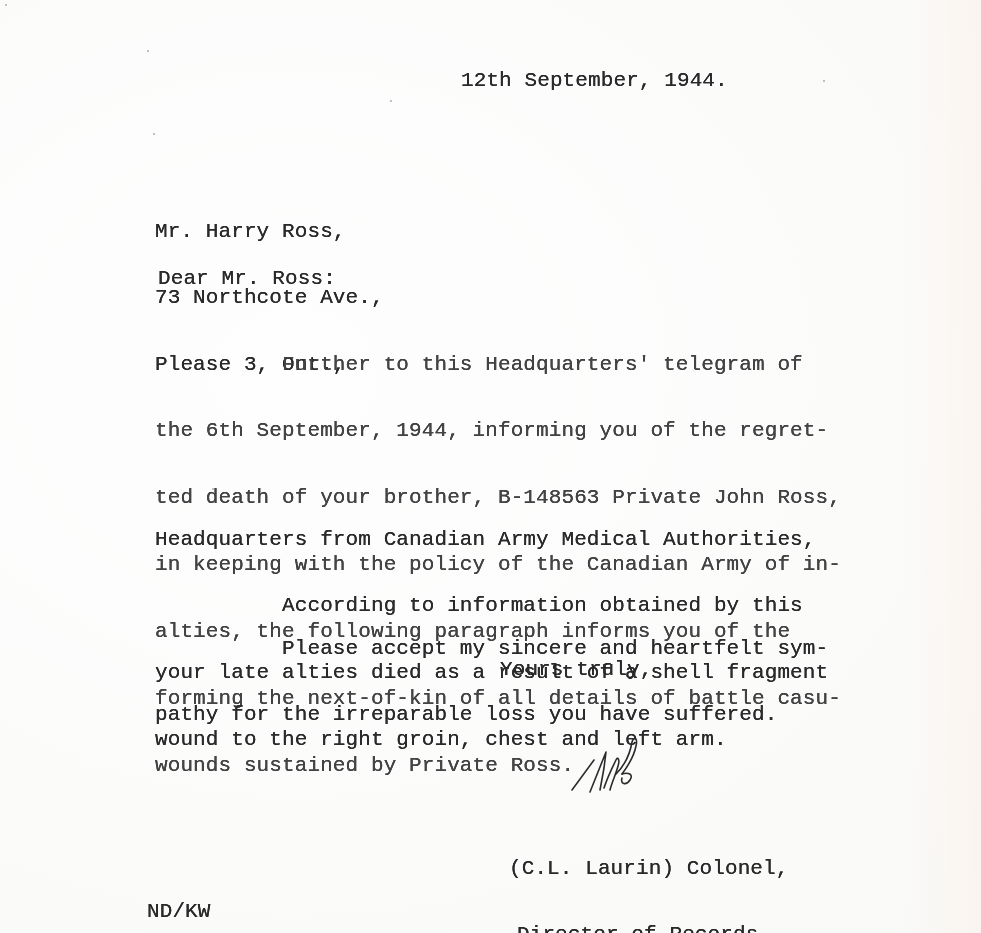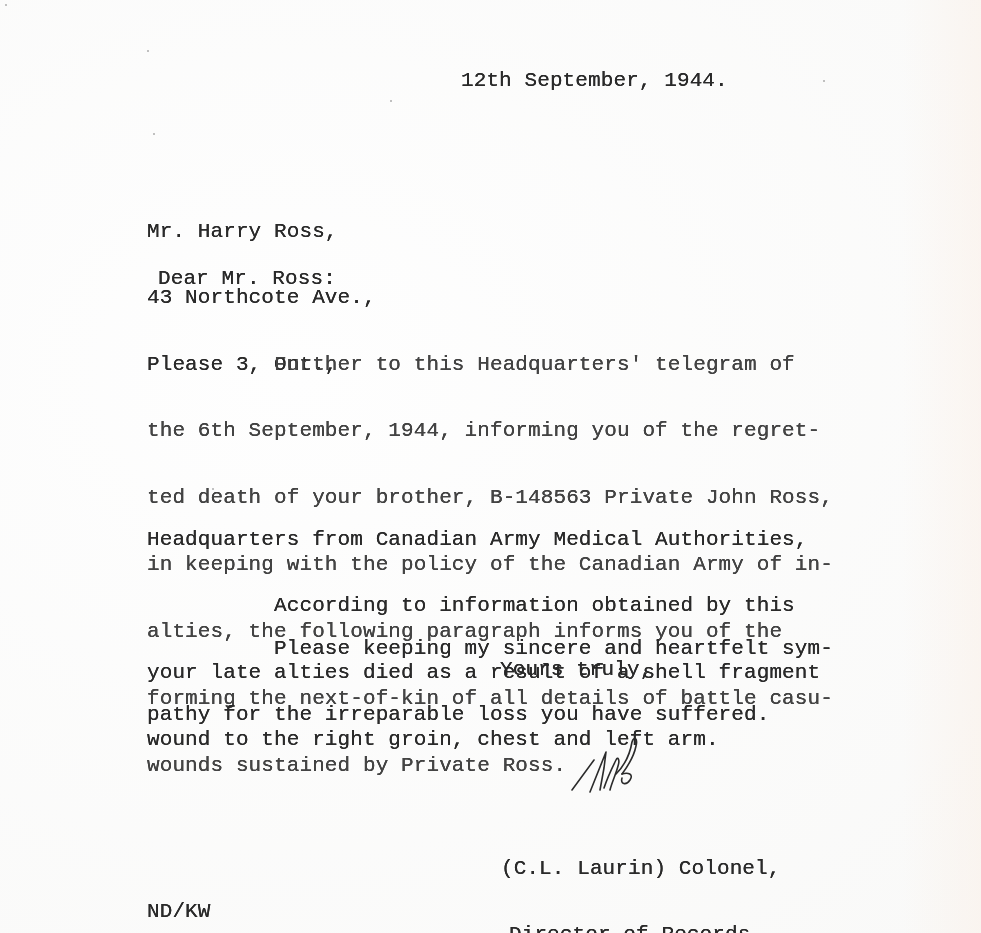--- a/index.html
+++ b/index.html
@@ -28,21 +28,21 @@
       font-size: 21px;
       line-height: 22.3px;
       color: #2a2a2a;
       white-space: pre;
       letter-spacing: 0.1px;
       text-shadow: 0 0 0.4px #1a1a1a;
     }
     .typed.faint {
       color: #444;
     }
-    .line { display: block; height: 22.3px; }
+    .line { display: block; height: 22.3px; margin-left: 8px; }
 
     #date { left: 461px; top: 70px; }
     #address { left: 147px; top: 176px; }
     #salutation { left: 158px; top: 268px; }
     #para1 { left: 147px; top: 309px; }
     #para2 { left: 147px; top: 484px; }
     #para3 { left: 147px; top: 593px; }
     #closing { left: 500px; top: 659px; }
     #sig-block { left: 501px; top: 813px; }
     #initials { left: 147px; top: 901px; }
@@ -66,21 +66,21 @@
   </style>
 </head>
 <body>
 
 <div class="paper">
 
   <div id="date" class="typed">12th September, 1944.</div>
 
   <div id="address" class="typed">
     <span class="line">Mr. Harry Ross,</span>
-    <span class="line">43 Northcote Ave.,</span>
+    <span class="line">73 Northcote Ave.,</span>
     <span class="line">Please 3, Ont.,</span>
   </div>
 
   <div id="salutation" class="typed">Dear Mr. Ross:</div>
 
   <div id="para1" class="typed faint">
     <span class="line">          Further to this Headquarters' telegram of</span>
     <span class="line">the 6th September, 1944, informing you of the regret-</span>
     <span class="line">ted death of your brother, B-148563 Private John Ross,</span>
     <span class="line">in keeping with the policy of the Canadian Army of in-</span>
@@ -90,21 +90,21 @@
   </div>
 
   <div id="para2" class="typed">
     <span class="line">Headquarters from Canadian Army Medical Authorities,</span>
     <span class="line">          According to information obtained by this</span>
     <span class="line">your late alties died as a result of a shell fragment</span>
     <span class="line">wound to the right groin, chest and left arm.</span>
   </div>
 
   <div id="para3" class="typed">
-    <span class="line">          Please keeping my sincere and heartfelt sym-</span>
+    <span class="line">          Please accept my sincere and heartfelt sym-</span>
     <span class="line">pathy for the irreparable loss you have suffered.</span>
   </div>
 
   <div id="closing" class="typed">Yours truly,</div>
 
   <svg class="signature" viewBox="0 0 90 70" xmlns="http://www.w3.org/2000/svg">
     <g fill="none" stroke="#2b2b2b" stroke-width="1.6" stroke-linecap="round" stroke-linejoin="round">
       <path d="M4 60 L26 30"></path>
       <path d="M22 62 L38 22 L36 38 L32 60"></path>
       <path d="M36 58 C40 46 44 38 48 30 C50 26 52 30 50 36 C48 44 44 52 42 60"></path>

